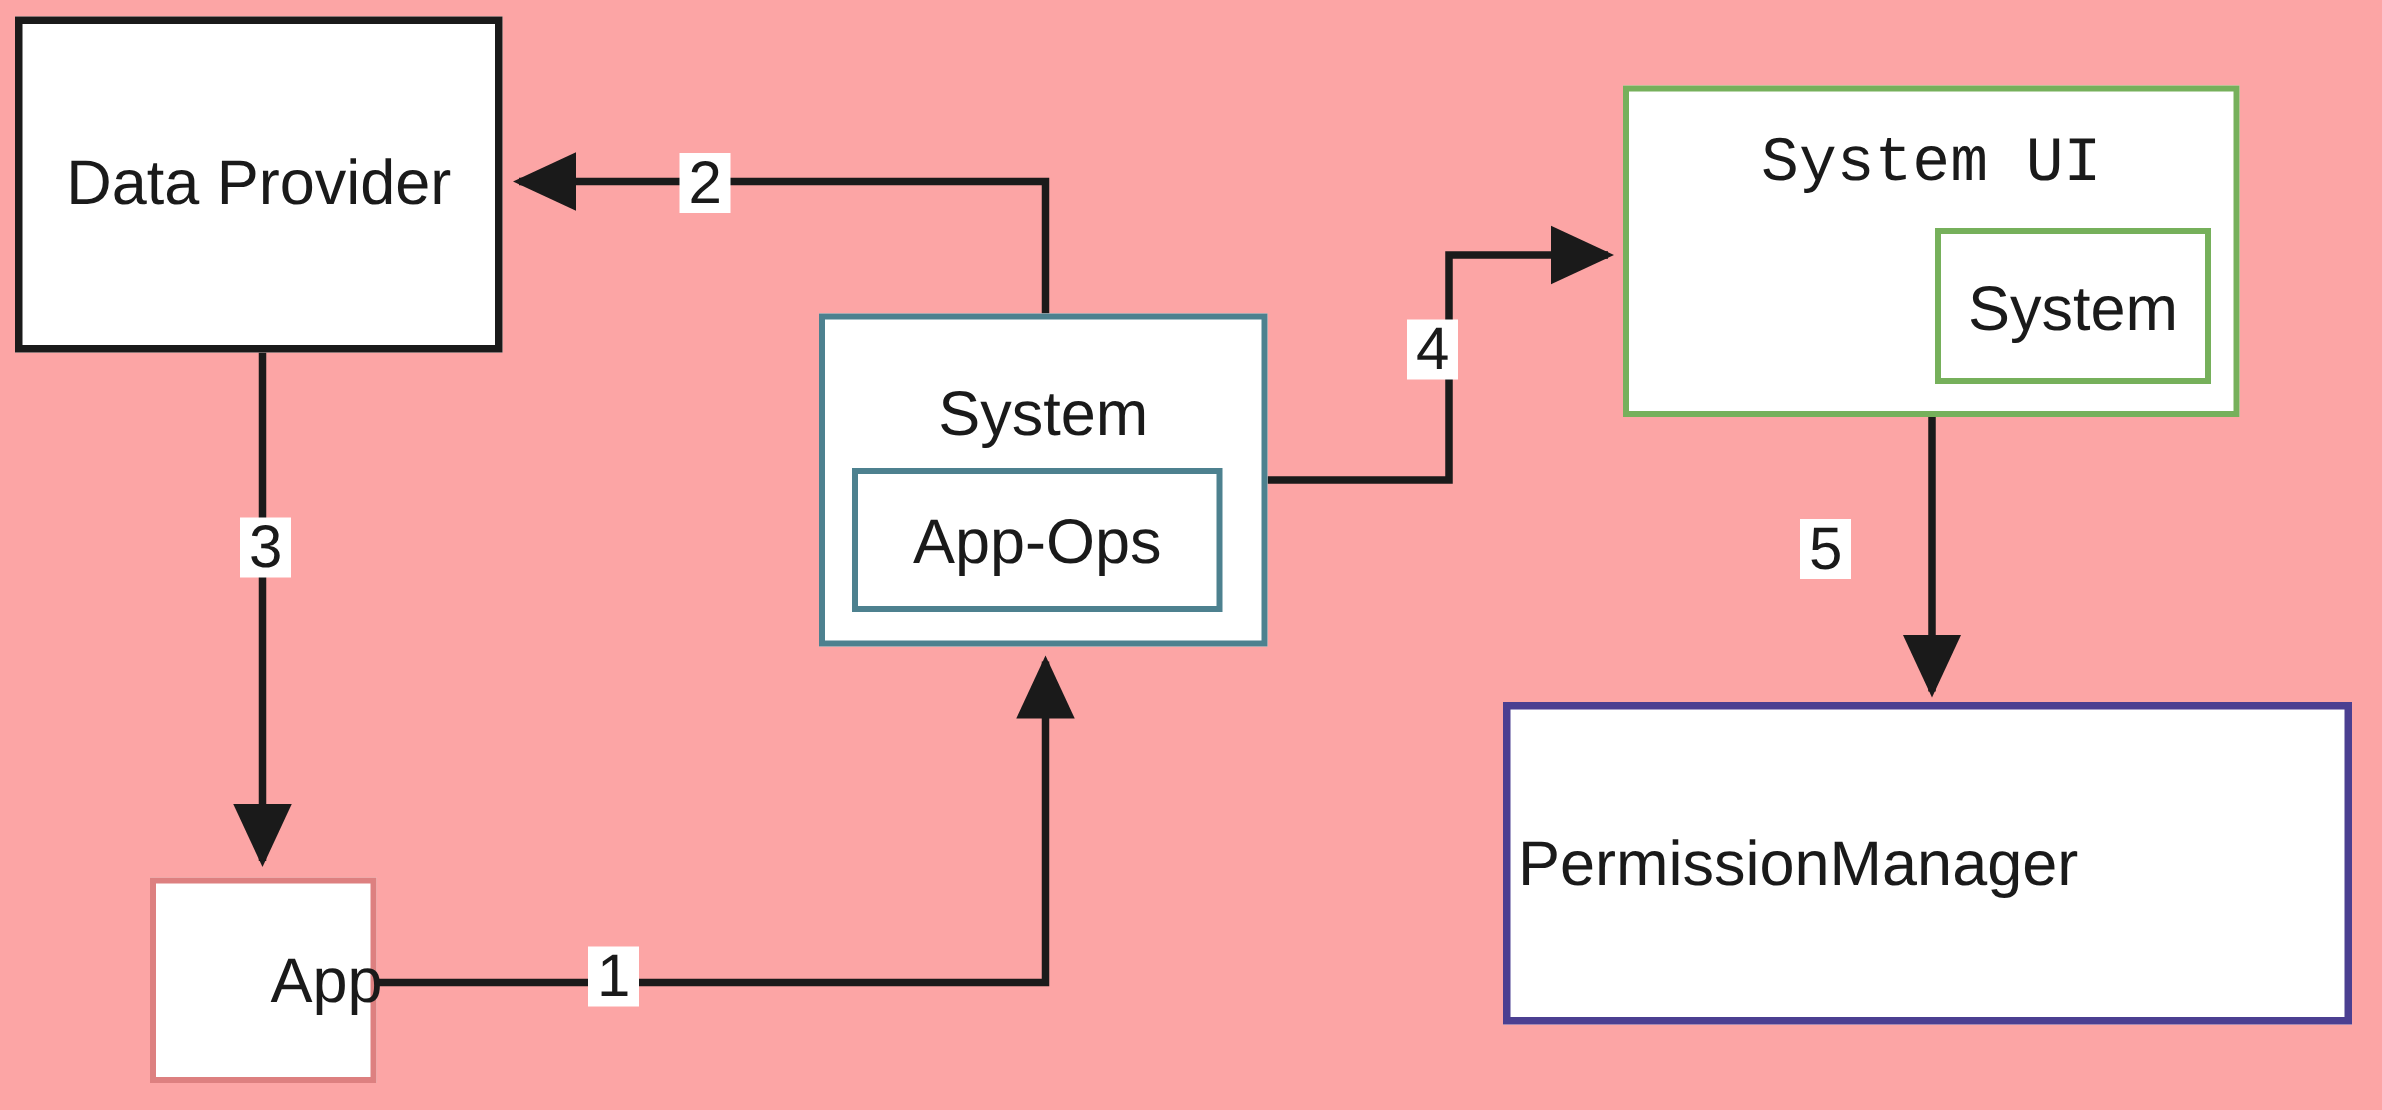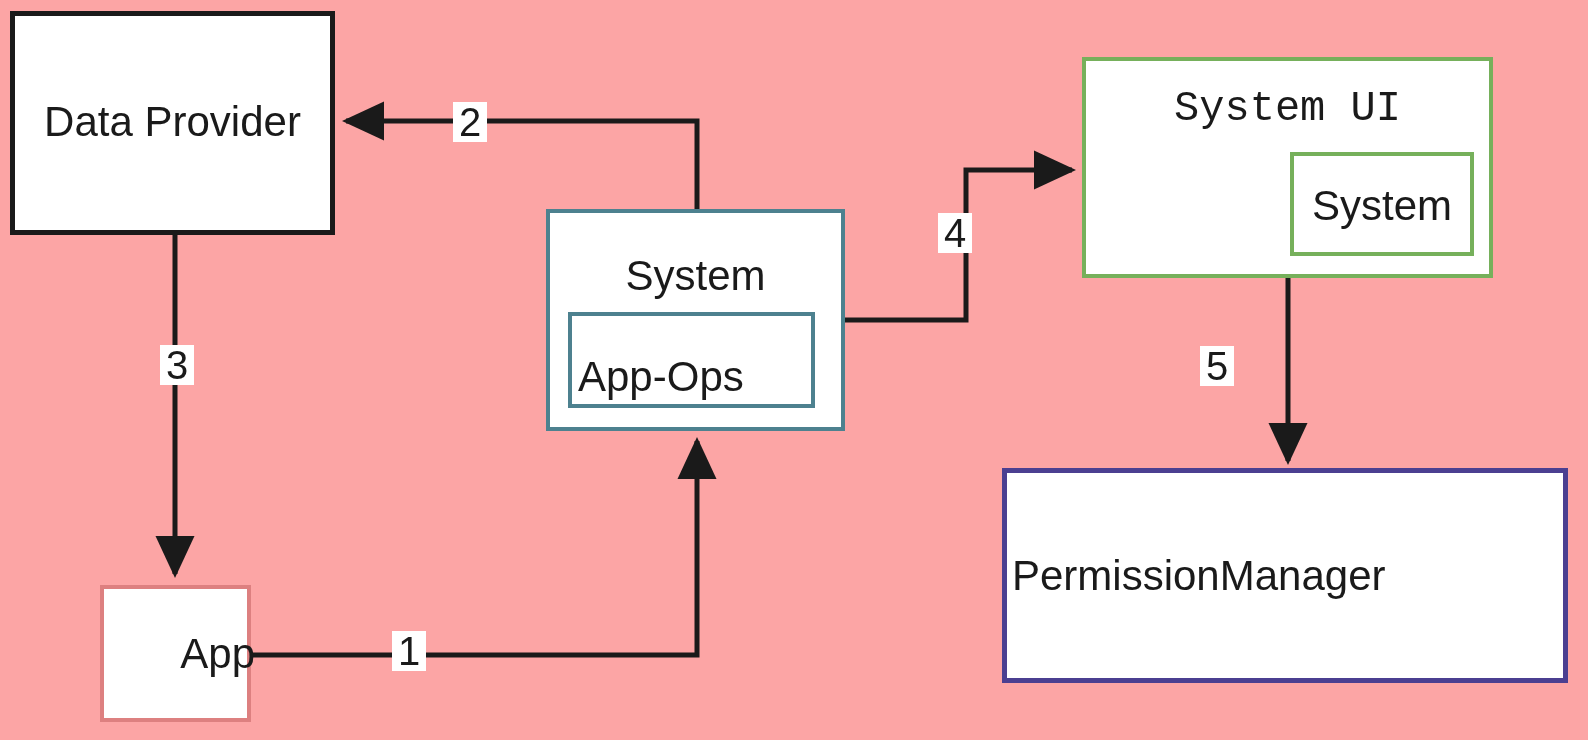--- a/index.html
+++ b/index.html
@@ -46,21 +46,21 @@
     font-family: "Liberation Sans", sans-serif;
   }
 
   
   #node-data-provider { left: 10px;  top: 11px;  width: 325px; height: 224px; border: 5px solid #1a1a1a; }
   #label-data-provider { left: 28px; top: 101px; width: 289px; text-align: center; }
 
   #node-system { left: 546px; top: 209px; width: 299px; height: 222px; border: 4px solid #4d818f; }
   #label-system { left: 556px; top: 255px; width: 279px; text-align: center; }
   #node-app-ops { left: 568px; top: 312px; width: 247px; height: 96px; border: 4px solid #4d818f; }
-  #label-app-ops { left: 578px; top: 340px; width: 227px; text-align: left; margin-top: 16px; }
+  #label-app-ops { left: 578px; top: 340px; width: 227px; text-align: center; }
 
   #node-system-ui { left: 1082px; top: 57px; width: 411px; height: 221px; border: 4px solid #76b05b; }
   #label-system-ui { left: 1092px; top: 88px; width: 391px; text-align: center; font-family: Liberation Mono, monospace; }
   #node-dialog { left: 1290px; top: 152px; width: 184px; height: 104px; border: 4px solid #76b05b; }
   #label-dialog { left: 1298px; top: 185px; width: 168px; text-align: center; }
 
   #node-permission-manager { left: 1002px; top: 468px; width: 566px; height: 215px; border: 5px solid #4b3f91; }
   #label-permission-manager { left: 1012px; top: 555px; width: 546px; text-align: left; }
 
   #node-app { left: 100px; top: 585px; width: 151px; height: 137px; border: 4px solid #dd8080; }

